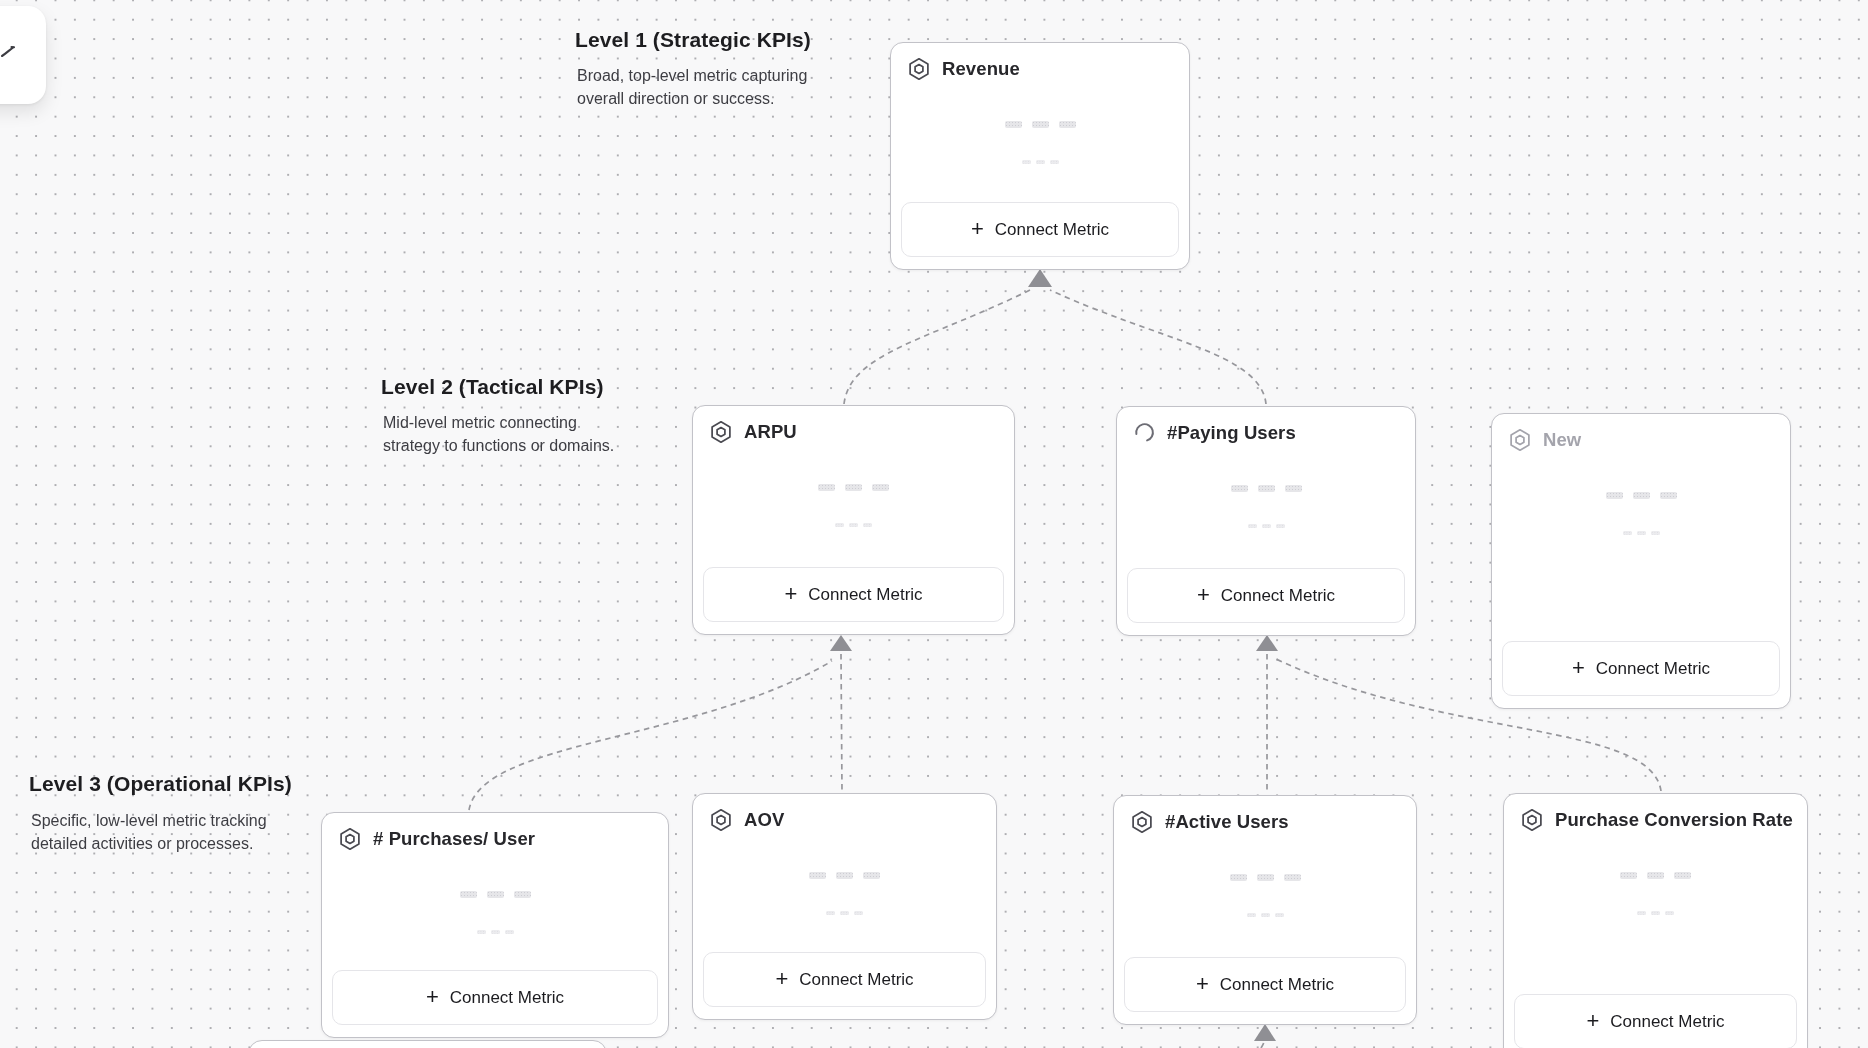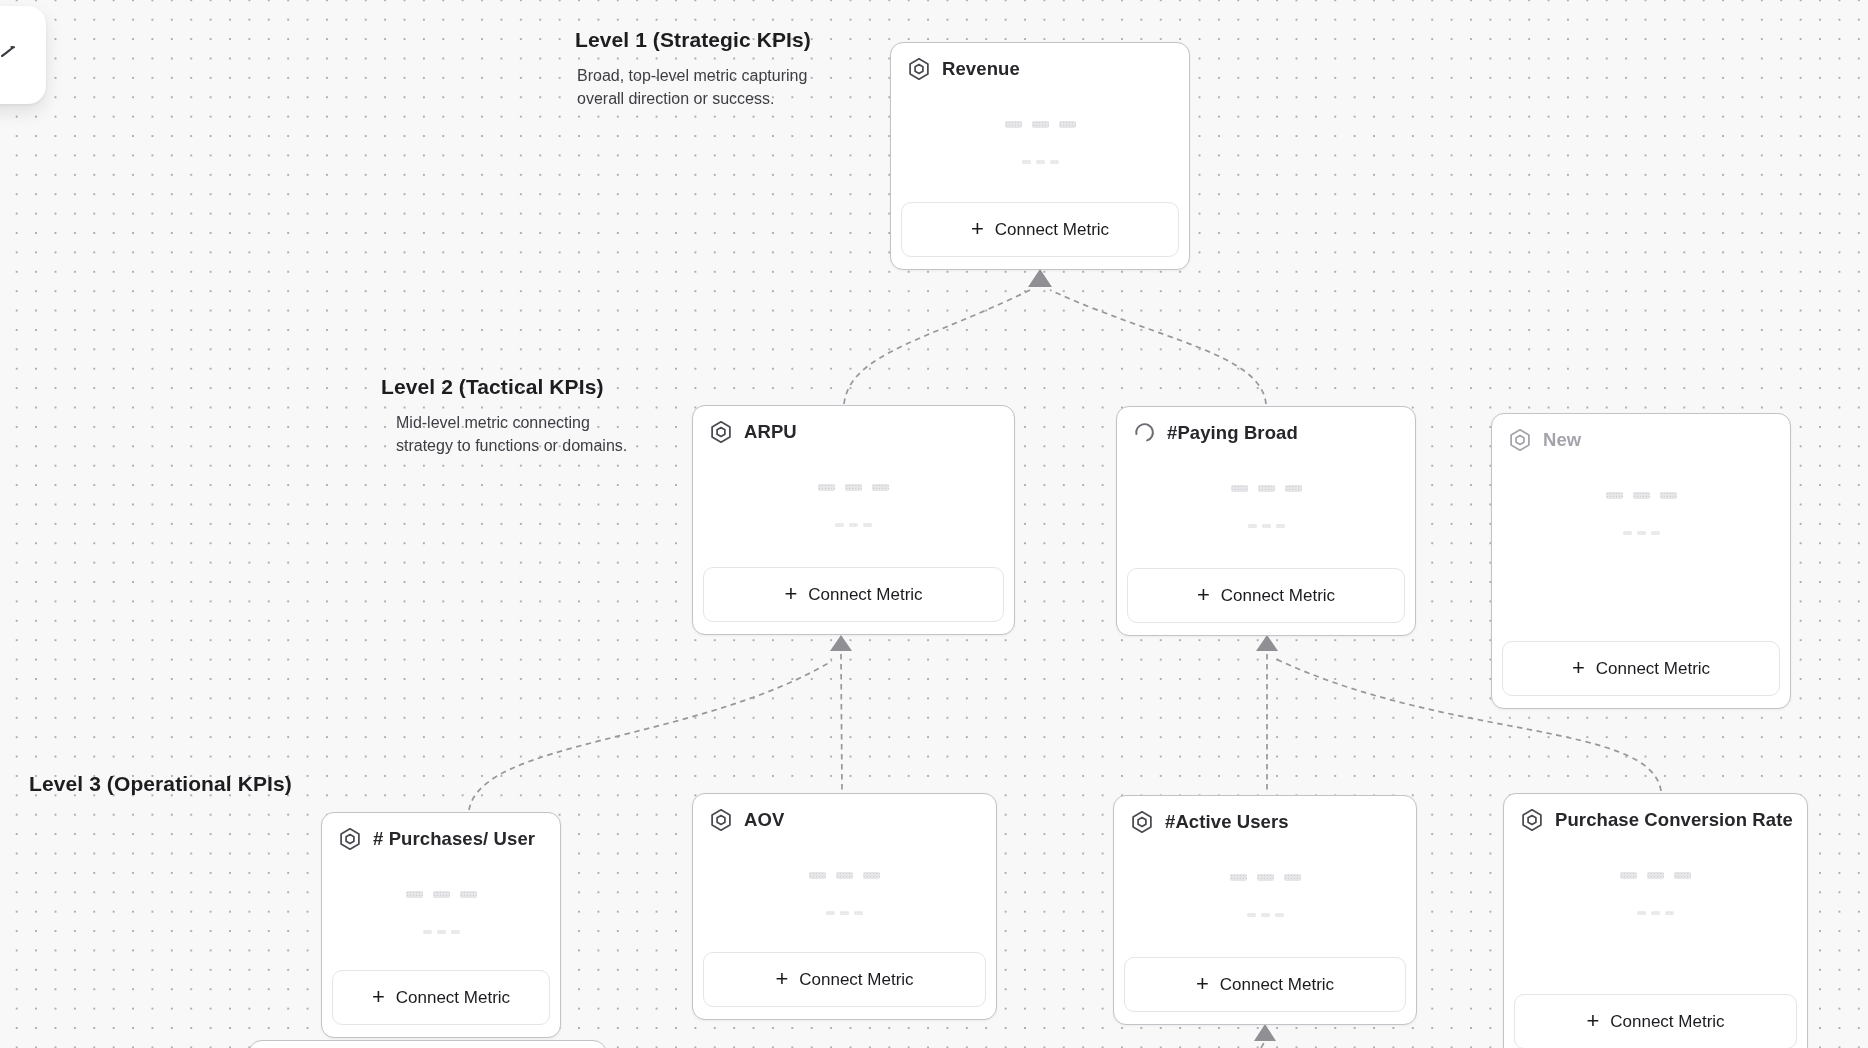--- a/index.html
+++ b/index.html
@@ -92,26 +92,30 @@
     </g>
   </svg>
 
   <div class="level-title" style="left:575px;top:28px">Level 1 (Strategic KPIs)</div>
   <div class="level-desc" style="left:577px;top:65px">
     <div>Broad, top-level metric capturing</div>
       <div>overall direction or success.</div>
   </div>
 
   <div class="level-title" style="left:381px;top:375px">Level 2 (Tactical KPIs)</div>
-  <div class="level-desc" style="left:396px;top:412px">
+  <div class="level-desc" style="left:383px;top:412px">
     <div>Mid-level metric connecting</div>
       <div>strategy to functions or domains.</div>
   </div>
 
   <div class="level-title" style="left:29px;top:772px">Level 3 (Operational KPIs)</div>
+  <div class="level-desc" style="left:31px;top:810px">
+    <div>Specific, low-level metric tracking</div>
+      <div>detailed activities or processes.</div>
+  </div>
 
   <div class="card" style="left:890px;top:42px;width:300px;height:228px">
     <div class="card-header">
       <svg width="26" height="26" viewBox="0 0 24 24" fill="none" stroke="#4a4a51" stroke-width="1.6" stroke-linejoin="round">
         <path d="M12 2.6 L20.2 7.3 V16.7 L12 21.4 L3.8 16.7 V7.3 Z"></path>
         <path d="M12 7.9 L15.6 10 V14 L12 16.1 L8.4 14 V10 Z"></path>
       </svg>
       <span class="card-title">Revenue</span>
     </div>
     <div class="skel skel1">
@@ -152,21 +156,21 @@
       <span class="plus">+</span>
       <span>Connect Metric</span>
     </button>
   </div>
 
   <div class="card" style="left:1116px;top:406px;width:300px;height:230px">
     <div class="card-header">
       <svg width="25" height="25" viewBox="0 0 24 24" fill="none" stroke="#6d6d75" stroke-width="1.9" stroke-linecap="round">
         <path d="M4.2 13.5 A 8 8 0 1 1 14.5 19.6"></path>
       </svg>
-      <span class="card-title">#Paying Broad</span>
+      <span class="card-title">#Paying Users</span>
     </div>
     <div class="skel skel1">
         <i></i>
         <i></i>
         <i></i>
       </div>
     <div class="skel skel2">
         <i></i>
         <i></i>
         <i></i>
@@ -194,21 +198,21 @@
         <i></i>
         <i></i>
         <i></i>
       </div>
     <button class="connect-btn">
       <span class="plus">+</span>
       <span>Connect Metric</span>
     </button>
   </div>
 
-  <div class="card" style="left:321px;top:812px;width:240px;height:226px">
+  <div class="card" style="left:321px;top:812px;width:348px;height:226px">
     <div class="card-header">
       <svg width="26" height="26" viewBox="0 0 24 24" fill="none" stroke="#4a4a51" stroke-width="1.6" stroke-linejoin="round">
         <path d="M12 2.6 L20.2 7.3 V16.7 L12 21.4 L3.8 16.7 V7.3 Z"></path>
         <path d="M12 7.9 L15.6 10 V14 L12 16.1 L8.4 14 V10 Z"></path>
       </svg>
       <span class="card-title"># Purchases/ User</span>
     </div>
     <div class="skel skel1">
         <i></i>
         <i></i>

